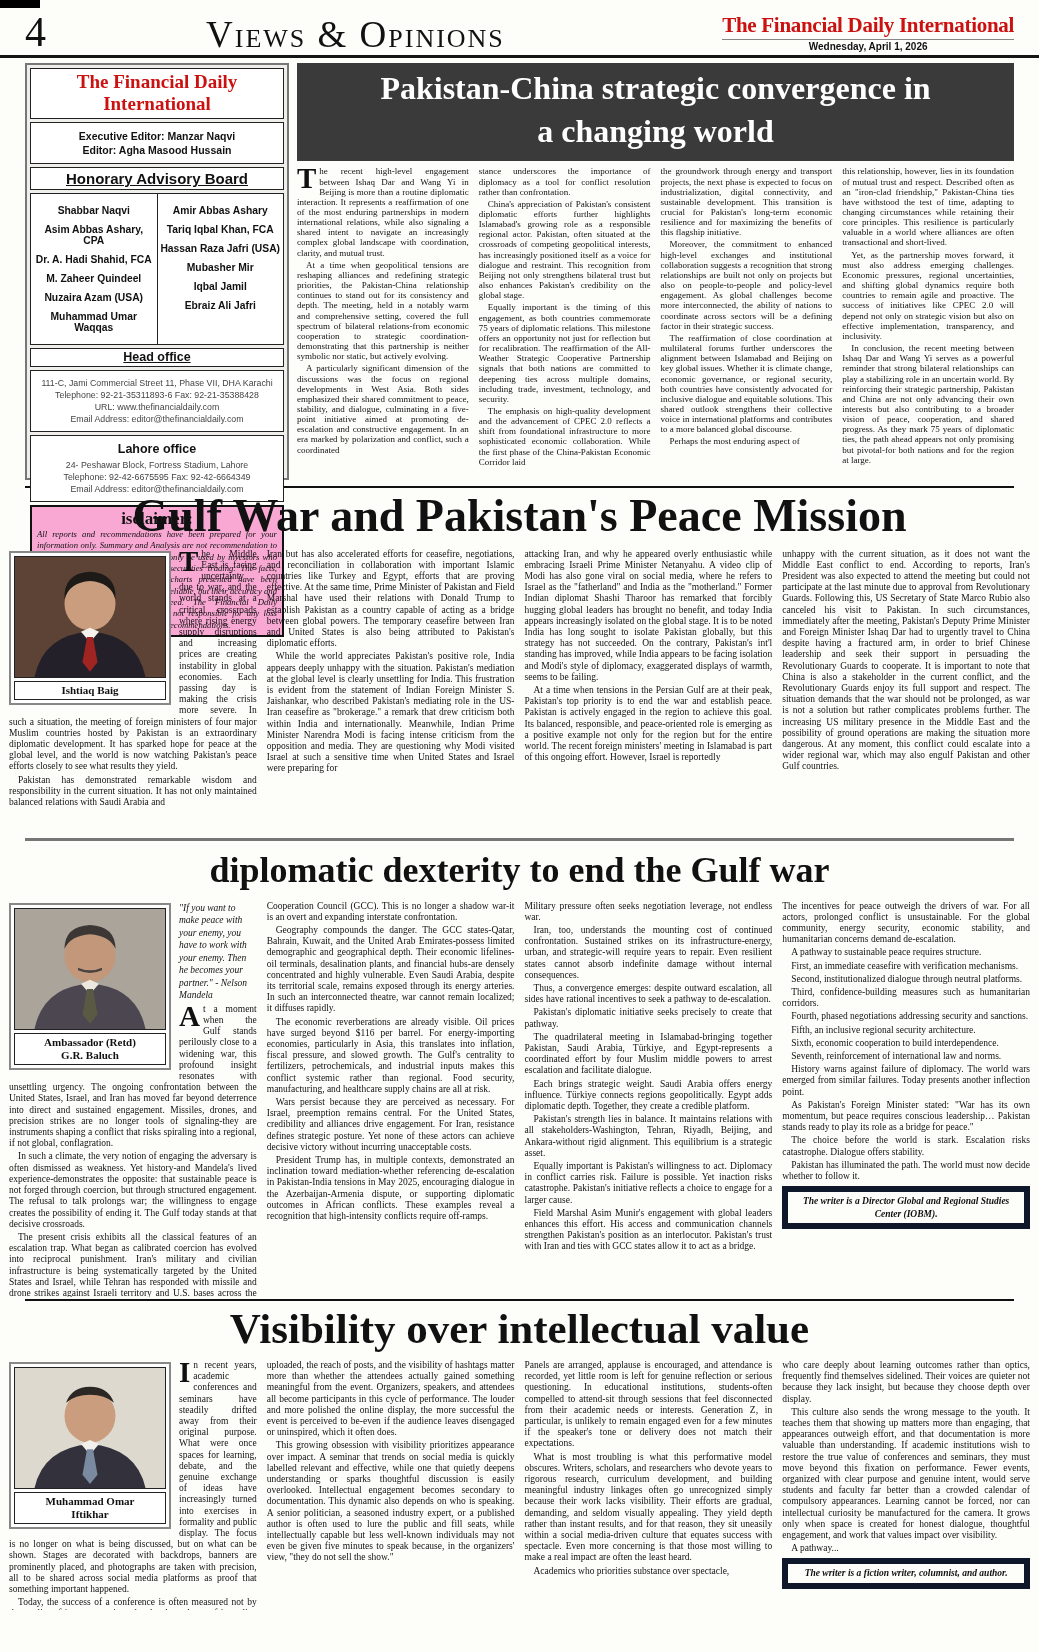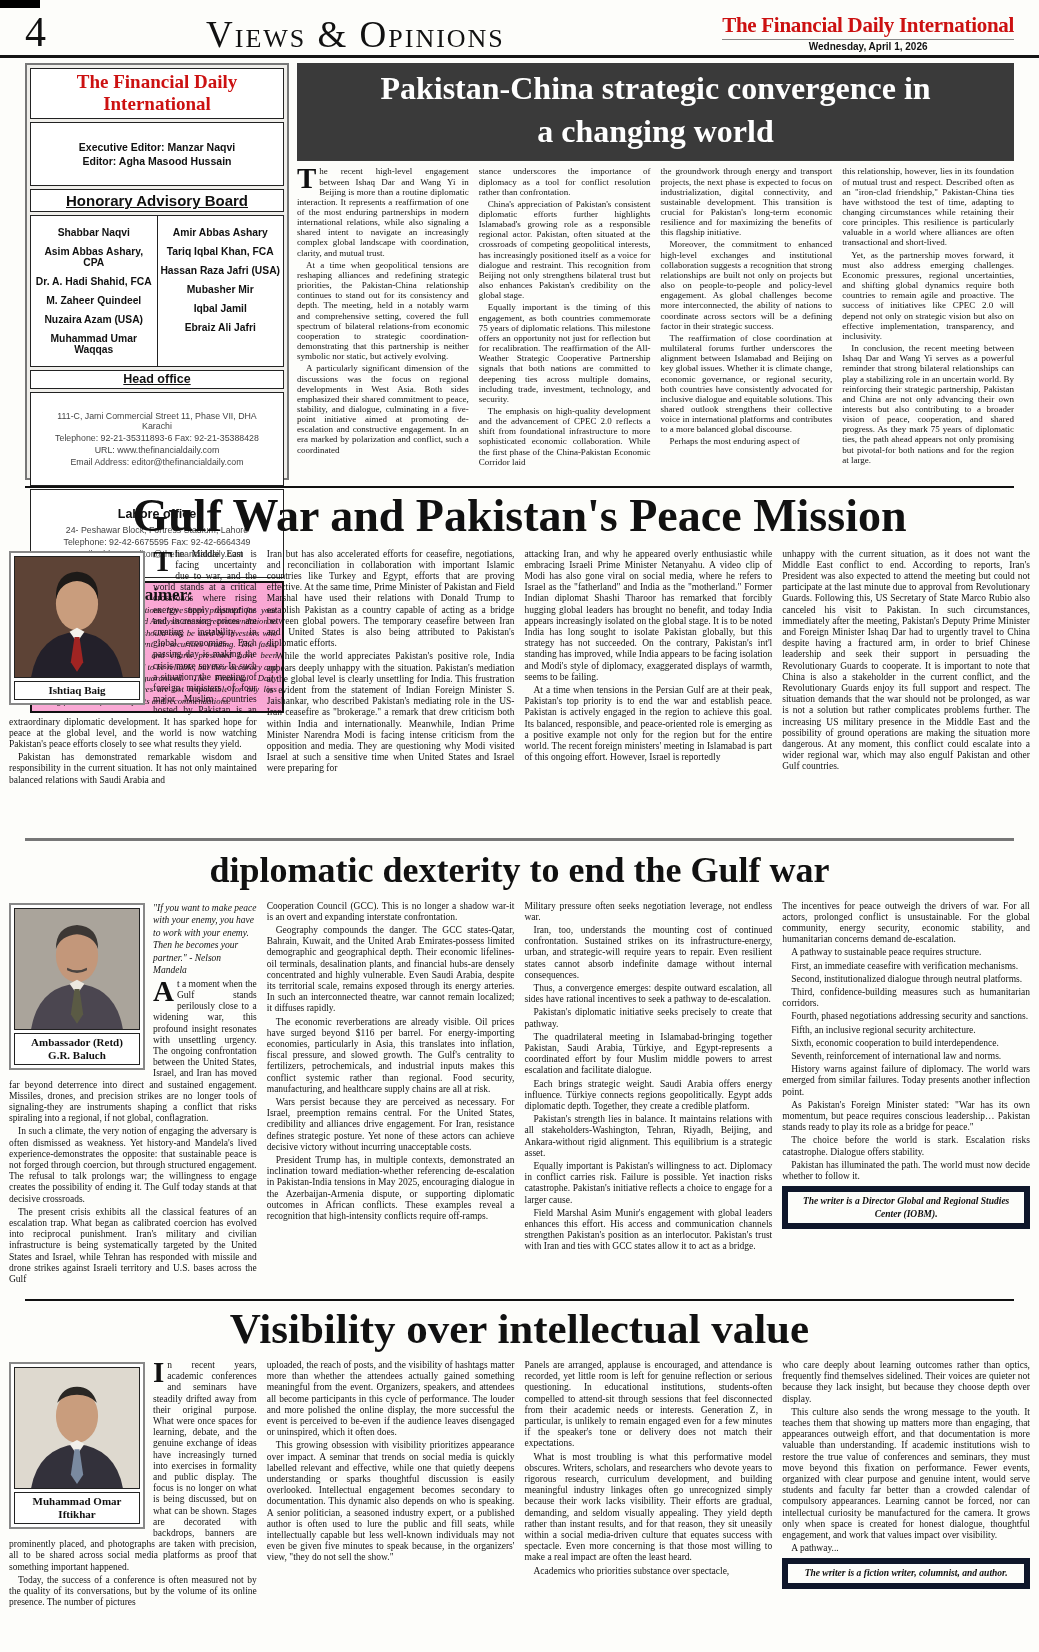--- a/index.html
+++ b/index.html
@@ -11,21 +11,21 @@
   .header-bar { display:flex; align-items:flex-end; padding:12px 25px 3px; border-bottom:3px solid #151515; height:58px; }
   .page-num { font-size:42px; line-height:0.9; font-weight:normal; }
   .section-title { font-variant:small-caps; font-size:37px; line-height:0.95; letter-spacing:2px; margin-left:160px; }
   .brand { margin-left:auto; text-align:center; }
   .brand-name { color:#cc1111; font-weight:bold; font-size:21px; line-height:1; letter-spacing:-0.3px; }
   .brand-date { font-family:"Liberation Sans",sans-serif; font-weight:bold; font-size:10px; border-top:1px solid #888; margin-top:3px; padding-top:1px; }
 
   
   .top-region { display:flex; gap:8px; padding:5px 25px 6px; height:428px; }
   .info-box { width:264px; flex:none; border:2px solid #777; background:#efeeea; padding:3px; }
-  .ib-sec { border:1px solid #222; background:#fff; text-align:center; margin-bottom:3px; padding:16px; }
+  .ib-sec { border:1px solid #222; background:#fff; text-align:center; margin-bottom:3px; padding:5px; }
   .ib-title { color:#cc1111; font-weight:bold; font-size:19px; padding:2px 0 3px; }
   .ib-ed { font-family:"Liberation Sans",sans-serif; font-weight:bold; font-size:10.5px; margin:2px 0; }
   .ib-board-title { font-family:"Liberation Sans",sans-serif; font-weight:bold; font-size:15px; text-decoration:underline; padding:2px 0; }
   .ib-names { display:flex; text-align:center; padding:0; }
   .ib-names > div { flex:1; padding:3px 2px; }
   .ib-names .nleft { border-right:1px solid #222; }
   .ib-names div[data-name="advisory-member"] { font-family:"Liberation Sans",sans-serif; font-weight:bold; font-size:10.3px; margin:8px 0; }
   .ib-office-title { font-family:"Liberation Sans",sans-serif; font-weight:bold; font-size:12.5px; padding:1px 0 2px; }
   .u { text-decoration:underline;text-align:center; }
   .ib-lines div { font-family:"Liberation Sans",sans-serif; font-size:8.8px; color:#444; margin:2px 0; }
@@ -46,21 +46,21 @@
   .rule-black { border-top:2px solid #111; margin:0 25px; }
   .rule-gray  { border-top:3px solid #777; margin:3px 25px; }
   .art { padding:2px 9px; }
   .a2-headline { text-align:center; font-weight:bold; font-size:46px; line-height:1.1; margin:1px 0 7px; }
   .a3-headline { text-align:center; font-weight:bold; font-size:36px; line-height:1.25; margin:2px 0 8px; }
   .a4-headline { text-align:center; font-weight:bold; font-size:43px; line-height:1.1; margin:2px 0 8px; }
   .body-cols { display:flex; gap:10px; font-size:9.5px; line-height:1.18; text-align:justify; overflow:hidden; }
   .body-cols .col { flex:1; min-width:0; }
   .h282 { height:284px; } .h396 { height:396px; } .h248 { height:250px; }
 
-  .photo-block { float:left; width:136px; margin:2px 8px 3px 0; border:2px solid #888; padding:3px; background:#fff; }
+  .photo-block { float:left; width:162px; margin:2px 8px 3px 0; border:2px solid #888; padding:3px; background:#fff; }
   .photo-img { border:1px solid #222; display:block; width:100%; height:122px; }
   .photo-img svg { width:100%; height:100%; display:block; }
   .photo-caption { border:1px solid #222; margin-top:3px; text-align:center; font-weight:bold; font-size:11px; line-height:1.2; padding:2px 1px; }
 
   .quote { font-style:italic; font-size:9.5px; line-height:1.32; margin:1px 0 2px; text-align:left; }
   .credit-box { border:6px solid #0f172a; font-weight:bold; font-style:italic; font-size:9.5px; line-height:1.3; text-align:center; padding:3px 8px; margin-top:4px; }
 </style>
 </head>
 <body>
 

